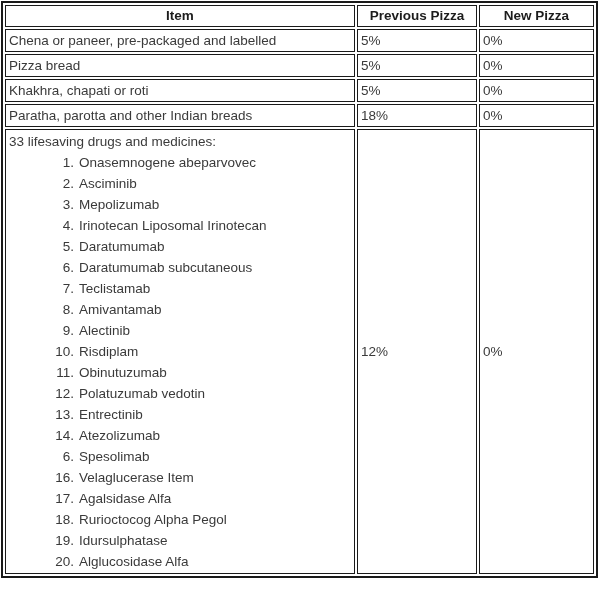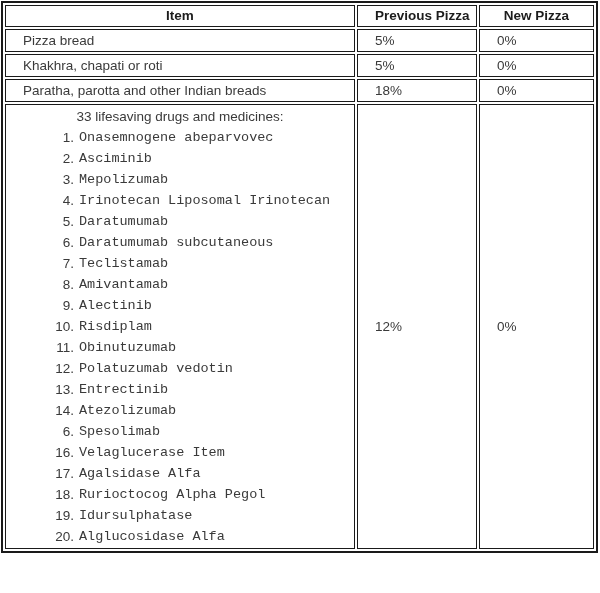--- a/index.html
+++ b/index.html
@@ -17,21 +17,21 @@
   table.rate-table{
     border-collapse:separate;
     border-spacing:2px;
     border:2px solid var(--border-color);
     table-layout:fixed;
     width:597px;
     margin:1px 0 0 1px;
   }
   th,td{
     border:1px solid var(--border-color);
-    padding:0 17px;
+    padding:0 3px;
     font-size:13.5px;
     overflow:hidden;
     background:var(--page-bg);
   }
   th.col-header{
     font-weight:bold;
     text-align:center;
     color:var(--header-color);
     height:20px;
     line-height:20px;
@@ -42,44 +42,49 @@
   }
   td.rate-td{
     height:21px;line-height:20px;text-align:left;white-space:nowrap;vertical-align:middle;
   }
   tr.drugs-row td.item-td{
     height:auto;vertical-align:top;white-space:normal;padding:1px 3px;
   }
   tr.drugs-row td.rate-td{
     height:auto;vertical-align:middle;
   }
-  .drug-heading{line-height:21px;text-align:center;}
+  .drug-heading{line-height:21px;}
   ol.drugs{list-style:none;margin:0;padding:0;}
   ol.drugs li{display:flex;line-height:21px;}
   .drug-num{flex:0 0 70px;text-align:right;padding-right:5px;box-sizing:border-box;}
-  .drug-name{flex:1 1 auto;font-family:Liberation Mono, monospace;}
+  .drug-name{flex:1 1 auto;}
 </style>
 </head>
 <body>
 
 <div class="page">
   <table class="rate-table">
     <colgroup>
       <col style="width:350px">
       <col style="width:120px">
       <col style="width:115px">
     </colgroup>
     <thead>
       <tr>
         <th class="col-header">Item</th>
         <th class="col-header">Previous Pizza</th>
         <th class="col-header">New Pizza</th>
       </tr>
     </thead>
     <tbody>
+        <tr>
+          <td class="item-td">Chena or paneer, pre-packaged and labelled</td>
+          <td class="rate-td">5%</td>
+          <td class="rate-td">0%</td>
+        </tr>
         <tr>
           <td class="item-td">Pizza bread</td>
           <td class="rate-td">5%</td>
           <td class="rate-td">0%</td>
         </tr>
         <tr>
           <td class="item-td">Khakhra, chapati or roti</td>
           <td class="rate-td">5%</td>
           <td class="rate-td">0%</td>
         </tr>

